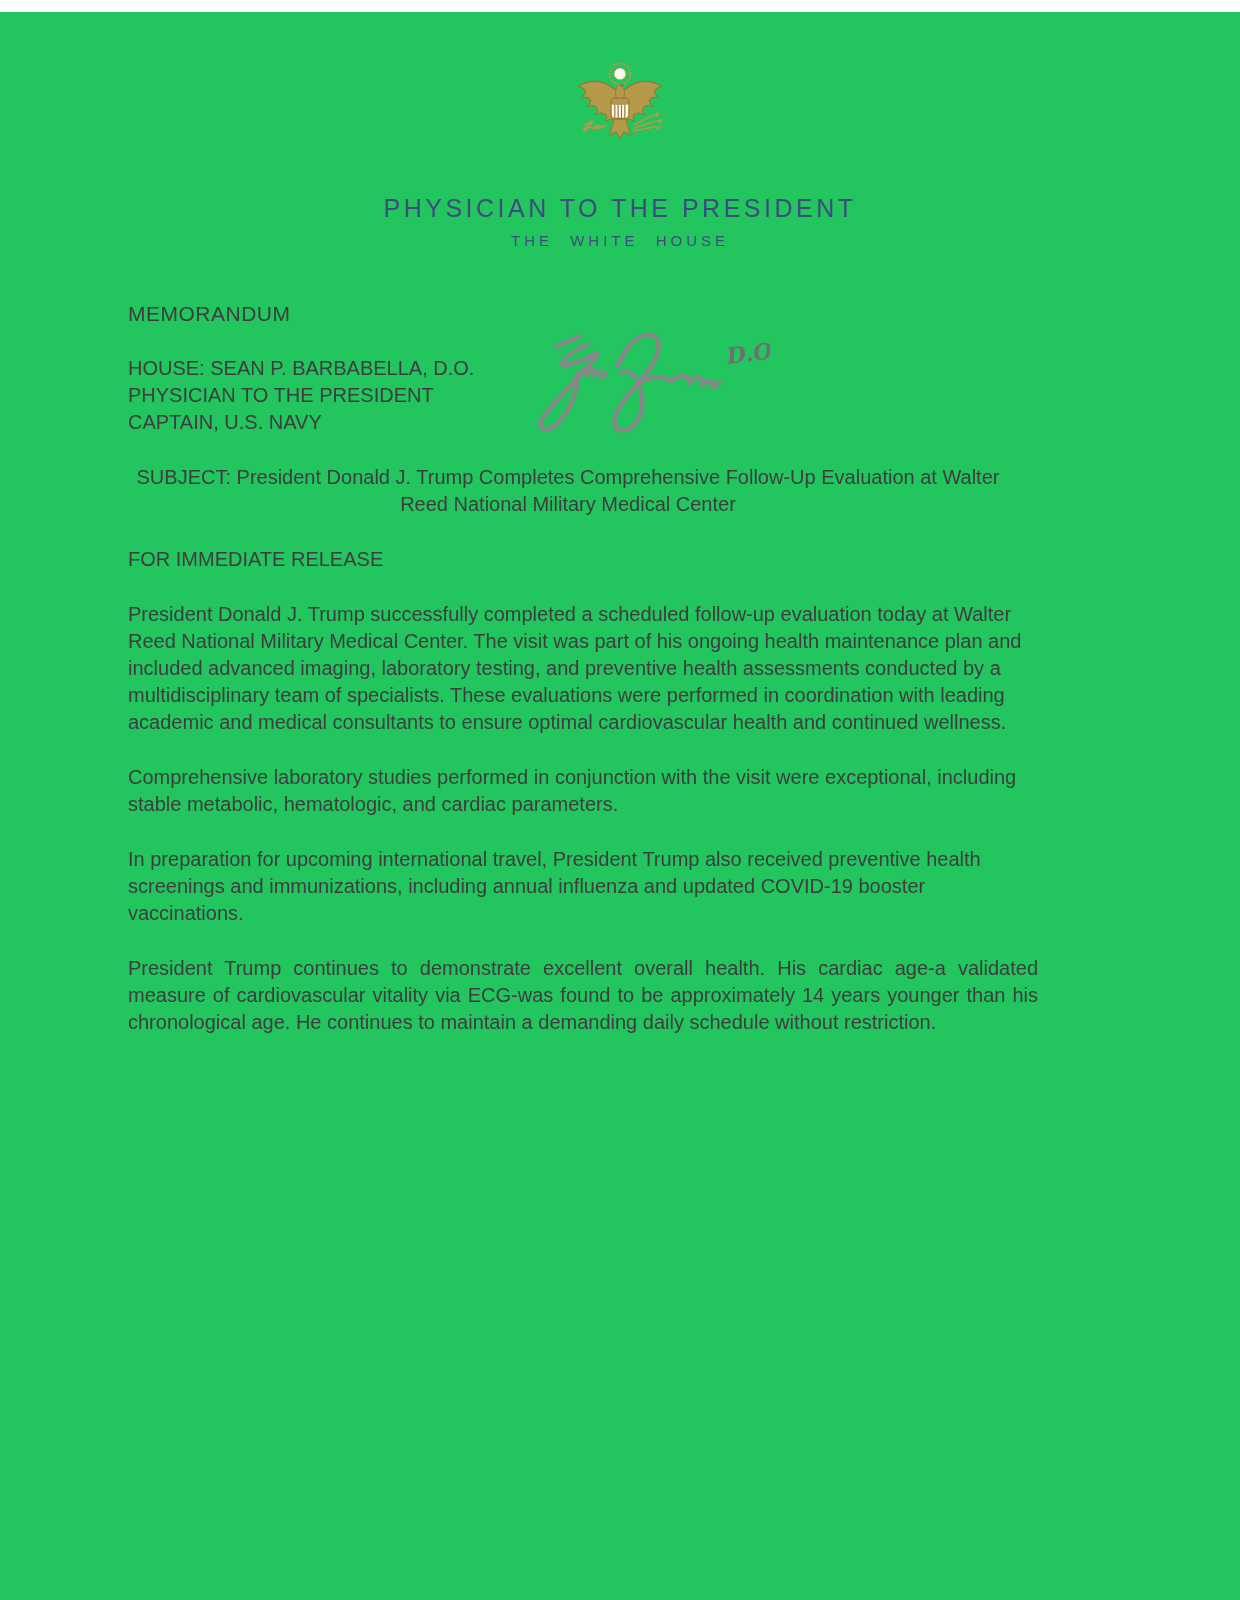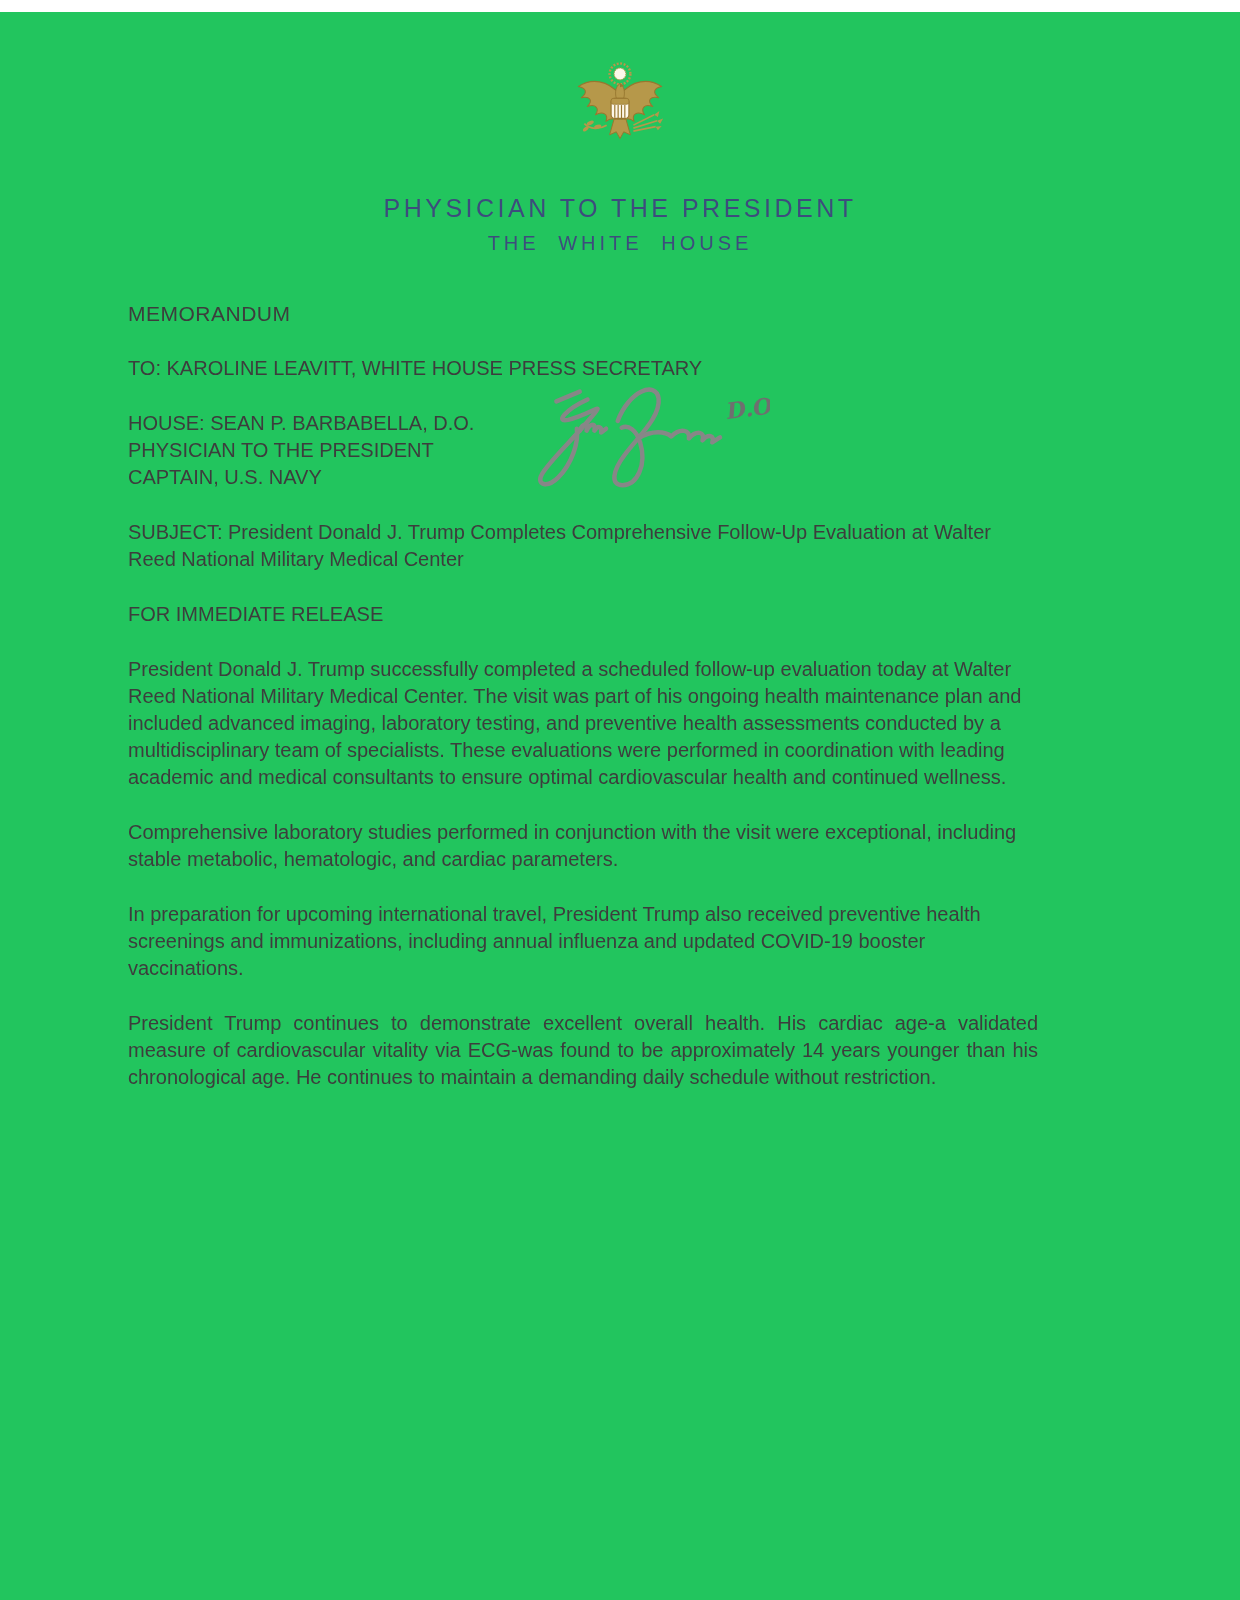--- a/index.html
+++ b/index.html
@@ -29,21 +29,21 @@
   }
   .lh-title {
     margin-top: 16px;
     font-size: 25px;
     letter-spacing: 3.5px;
     color: #3d4c7d;
     font-weight: 400;
   }
   .lh-subtitle {
     margin-top: 9px;
-    font-size: 20px;
+    font-size: 15px;
     letter-spacing: 4px;
     word-spacing: 9px;
     color: #3d4c7d;
     font-weight: 400;
   }
   
   .memo {
     position: absolute;
     left: 128px;
     top: 288px;
@@ -57,21 +57,21 @@
   .from-block { position: relative; margin: 0 0 28px 0; }
   .from-block .line { display: block; }
   .signature-wrap {
     position: absolute;
     left: 392px;
     top: -30px;
     width: 250px;
     height: 112px;
     pointer-events: none;
   }
-  .subject { max-width: 880px; }
+  .subject { max-width: 880px; text-align: center; }
   .justified { text-align: justify; }
   .summary-label { font-weight: 700; margin-right: 6px; }
 </style>
 </head>
 <body>
 
 <div class="page">
 
   <div class="letterhead">
     <svg class="seal" viewBox="0 0 140 150" aria-hidden="true">
@@ -113,21 +113,20 @@
     </svg>
     <div class="lh-title">PHYSICIAN TO THE PRESIDENT</div>
     <div class="lh-subtitle">THE WHITE HOUSE</div>
   </div>
 
   <div class="memo">
 
     <div class="block memo-label">MEMORANDUM</div>
 
 
-    <div class="block">TO: KAROLINE LEAVITT, WHITE HOUSE PRESS SECRETARY</div>
 
     <div class="from-block">
       <span class="line">HOUSE: SEAN P. BARBABELLA, D.O.</span>
       <span class="line">PHYSICIAN TO THE PRESIDENT</span>
       <span class="line">CAPTAIN, U.S. NAVY</span>
       <span class="signature-wrap">
         <svg viewBox="0 0 250 115" width="250" height="112" aria-hidden="true">
           <g fill="none" stroke="#878787" stroke-width="4.6" stroke-linecap="round" stroke-linejoin="round">
 
             <path d="M34 22 L58 12"></path>

